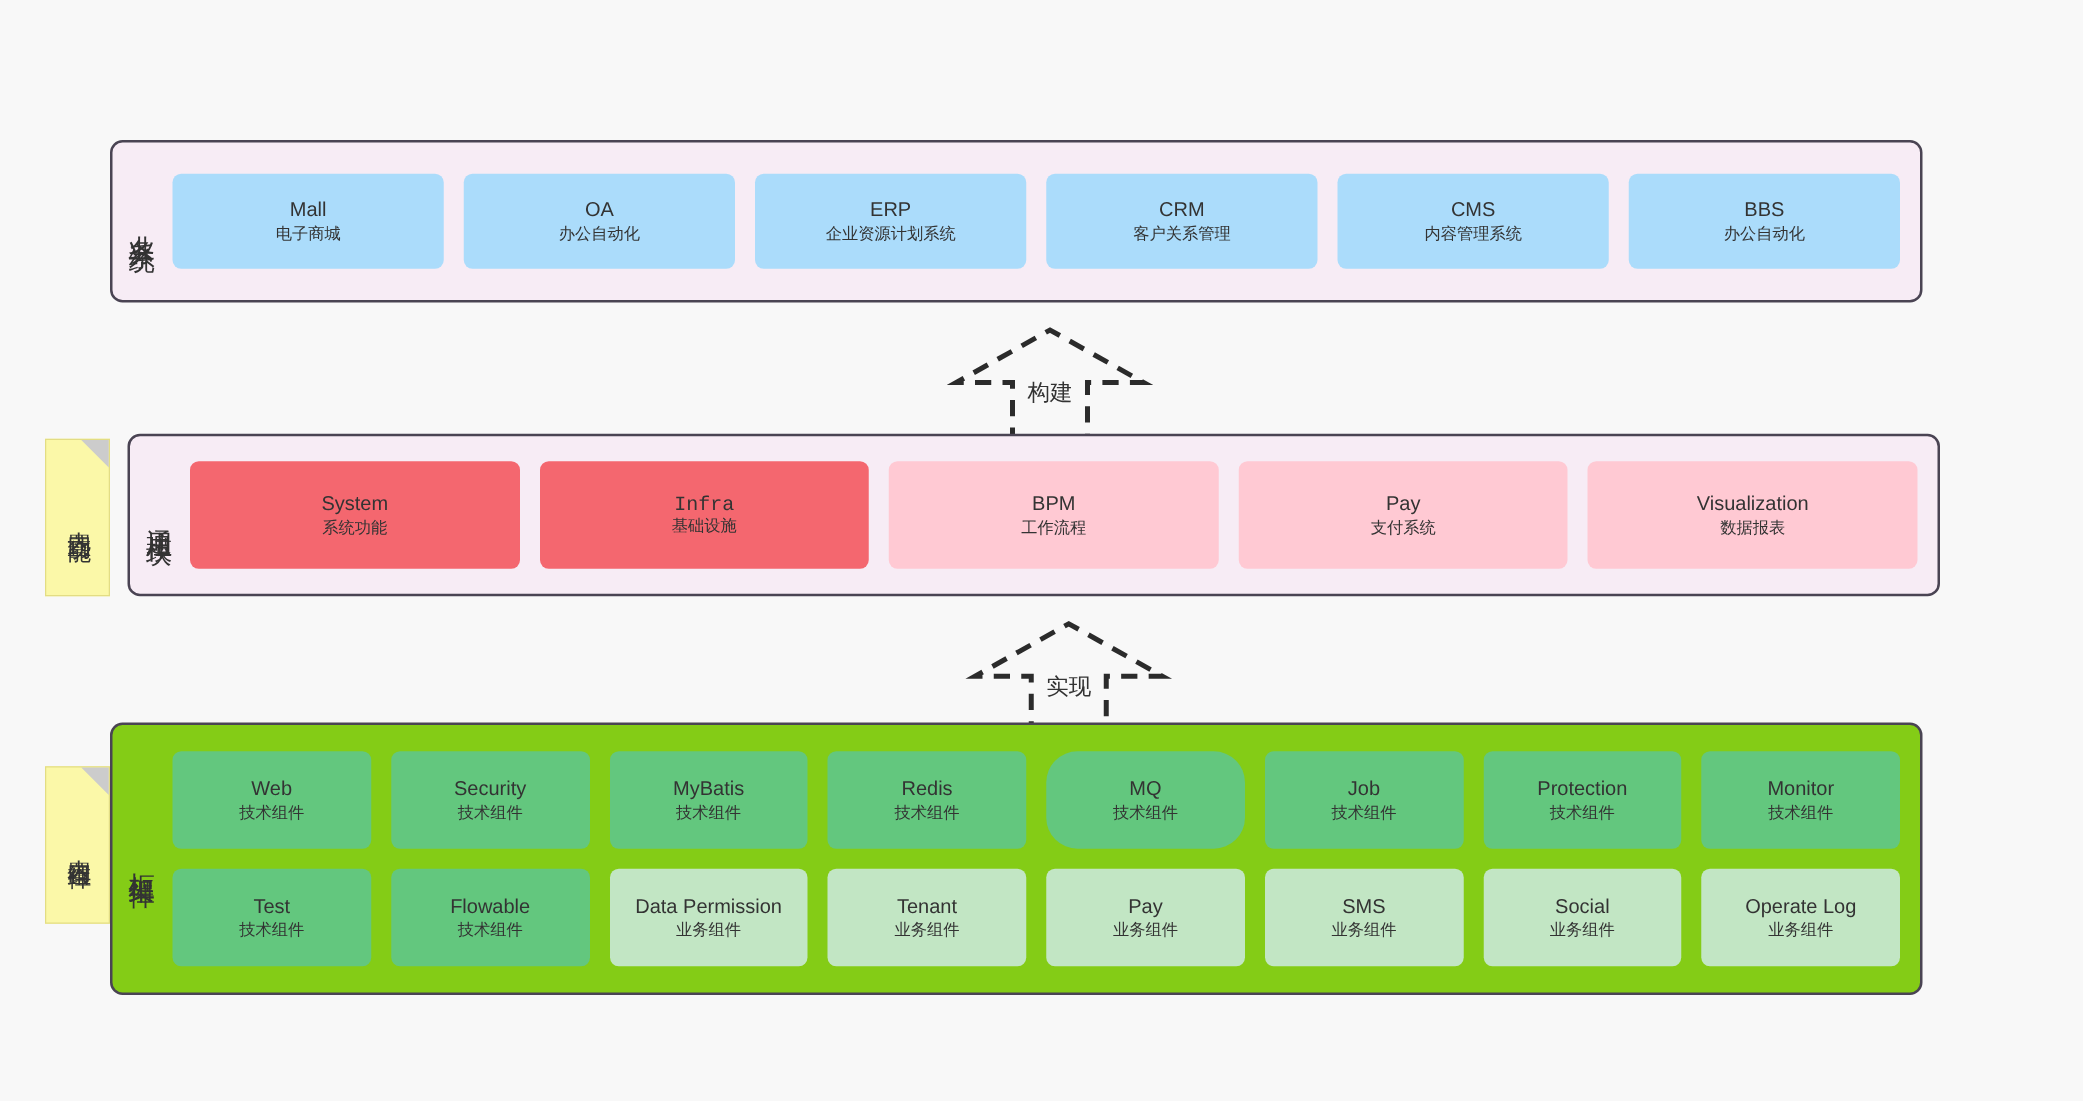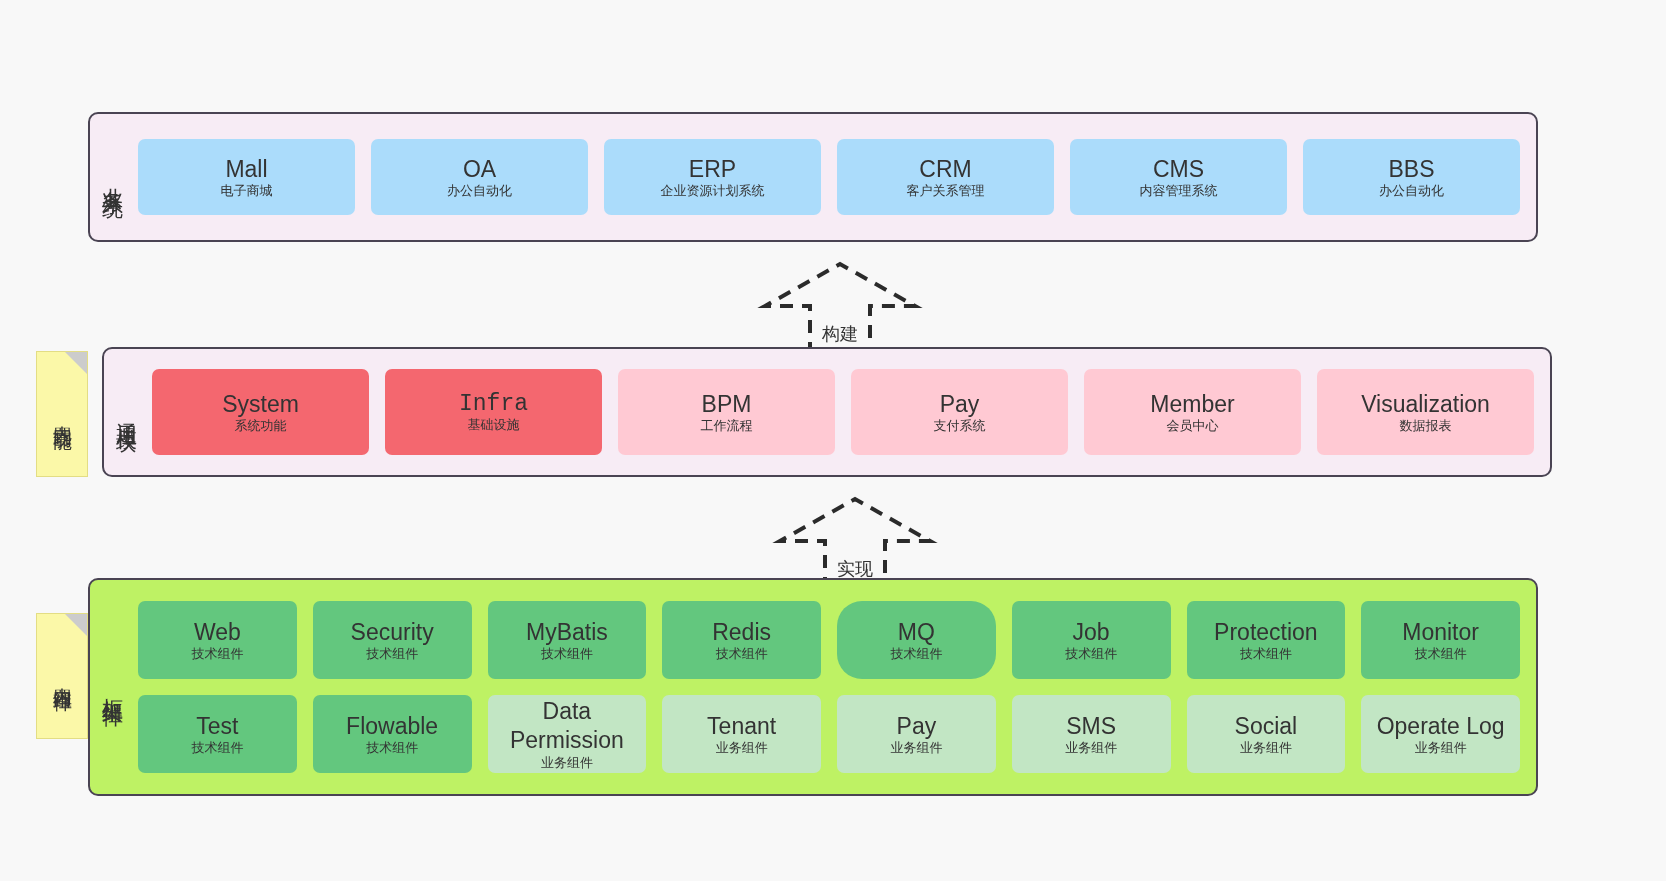--- a/index.html
+++ b/index.html
@@ -68,21 +68,21 @@
     display: flex;
     flex-direction: column;
     align-items: center;
     justify-content: center;
     text-align: center;
     color: #333333;
     line-height: 1.25;
     box-sizing: border-box;
     padding: 6px 8px;
   }
-  .cell .t1 { font-size: 23px; }
+  .cell .t1 { font-size: 16px; }
   .cell .t2 { font-size: 13px; }
 
   
   #layer-business .cell { height: 76px; }
   #layer-modules  .cell { height: 86px; }
   #layer-framework .cell { height: 78px; }
 
   
   .sticky {
     position: absolute;
@@ -120,21 +120,20 @@
   .conn-label {
     position: absolute;
     left: 0; right: 0;
     top: 44px;
     text-align: center;
     font-size: 18px;
     color: #333333;
     background: transparent;
     user-select: none;
     pointer-events: none;
-    margin-top: 20px;
   }
 </style>
 </head>
 <body style="background: rgb(248, 248, 248);">
 
 <div id="canvas">
 
   <div class="layer" id="layer-business" style="left: 88px; top: 112px; width: 1450px; height: 130px; background: rgb(247, 236, 245); border-color: rgb(74, 68, 83);">
     <div class="layer-title">业务系统</div>
     <div class="layer-body">
@@ -193,44 +192,40 @@
         </div>
         <div class="cell" style="background: rgb(255, 201, 211);">
           <span class="t1">BPM</span>
           <span class="t2">工作流程</span>
         </div>
         <div class="cell" style="background: rgb(255, 201, 211);">
           <span class="t1">Pay</span>
           <span class="t2">支付系统</span>
         </div>
         <div class="cell" style="background: rgb(255, 201, 211);">
-          <span class="t1">Member</span>
-          <span class="t2">会员中心</span>
-        </div>
-        <div class="cell" style="background: rgb(255, 201, 211);">
           <span class="t1">Visualization</span>
           <span class="t2">数据报表</span>
         </div>
       </div>
     </div>
   </div>
 
   <div class="connector" id="conn-implement" style="left:770px; top:493px;">
     <svg width="170" height="105" viewBox="0 0 170 105">
       <path d="M 55 97 L 55 48 L 10 48 L 85 6 L 160 48 L 115 48 L 115 97" fill="none" stroke="#2b2b2b" stroke-width="4" stroke-dasharray="13,9" stroke-linecap="butt" stroke-linejoin="miter"></path>
     </svg>
     <div class="conn-label">实现</div>
   </div>
 
   <div class="sticky" id="sticky-framework" style="left: 36px; top: 613px; height: 126px; background: rgb(251, 248, 168);">
     <span class="fold"></span>
     <span>内置组件</span>
   </div>
 
-  <div class="layer" id="layer-framework" style="left: 88px; top: 578px; width: 1450px; height: 218px; background: #bef264; border-color: rgb(74, 68, 83);">
+  <div class="layer" id="layer-framework" style="left: 88px; top: 578px; width: 1450px; height: 218px; background: #84cc16; border-color: rgb(74, 68, 83);">
     <div class="layer-title">框架组件</div>
     <div class="layer-body">
 
       <div class="cell-row">
         <div class="cell" style="background: rgb(99, 199, 126);">
           <span class="t1">Web</span>
           <span class="t2">技术组件</span>
         </div>
         <div class="cell" style="background: rgb(99, 199, 126);">
           <span class="t1">Security</span>

